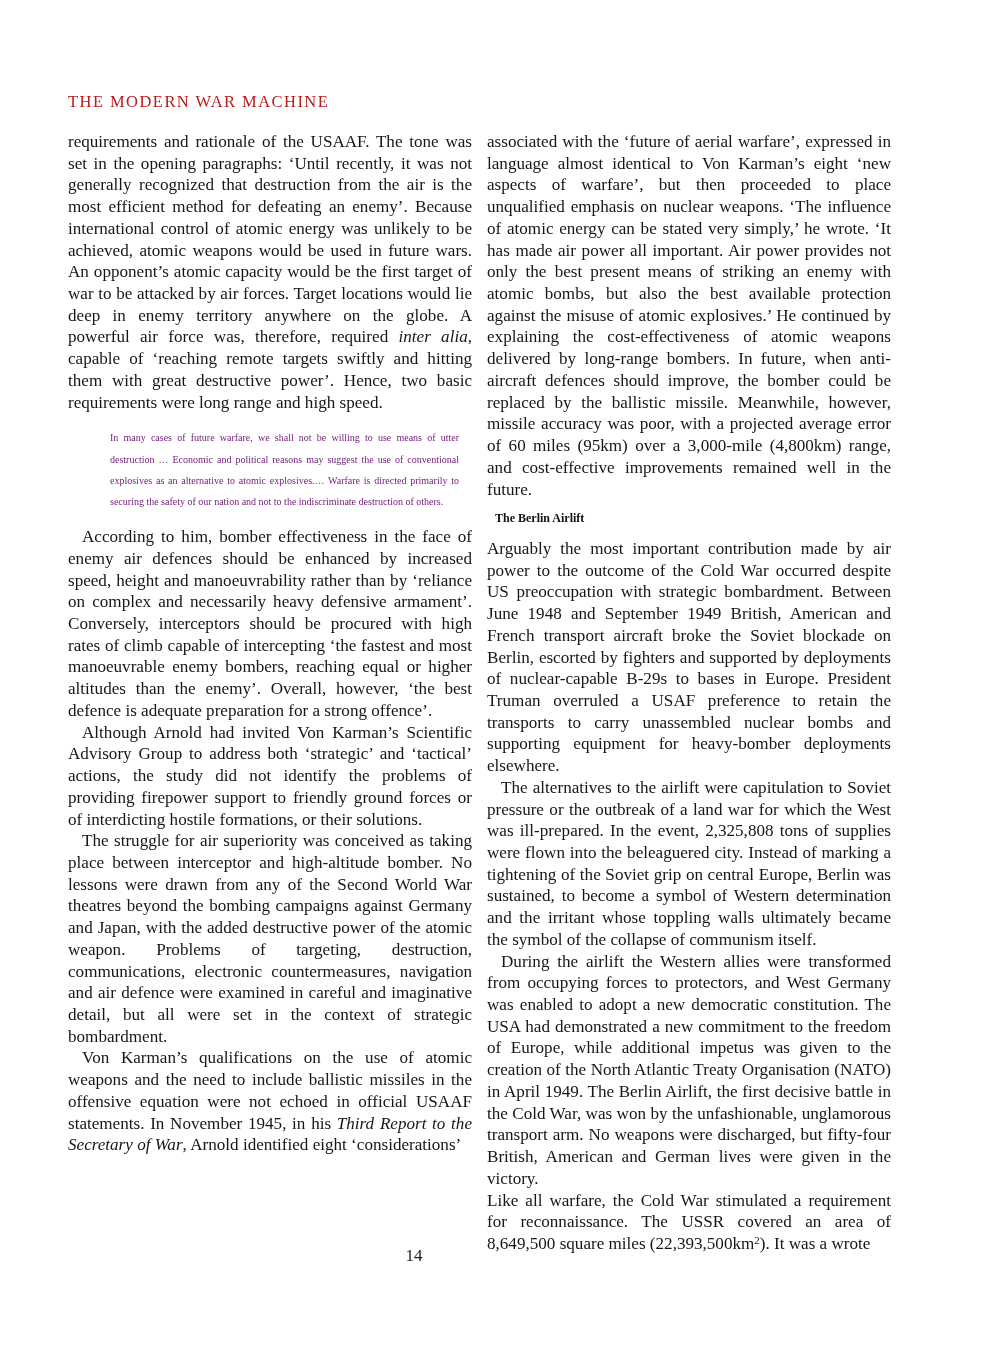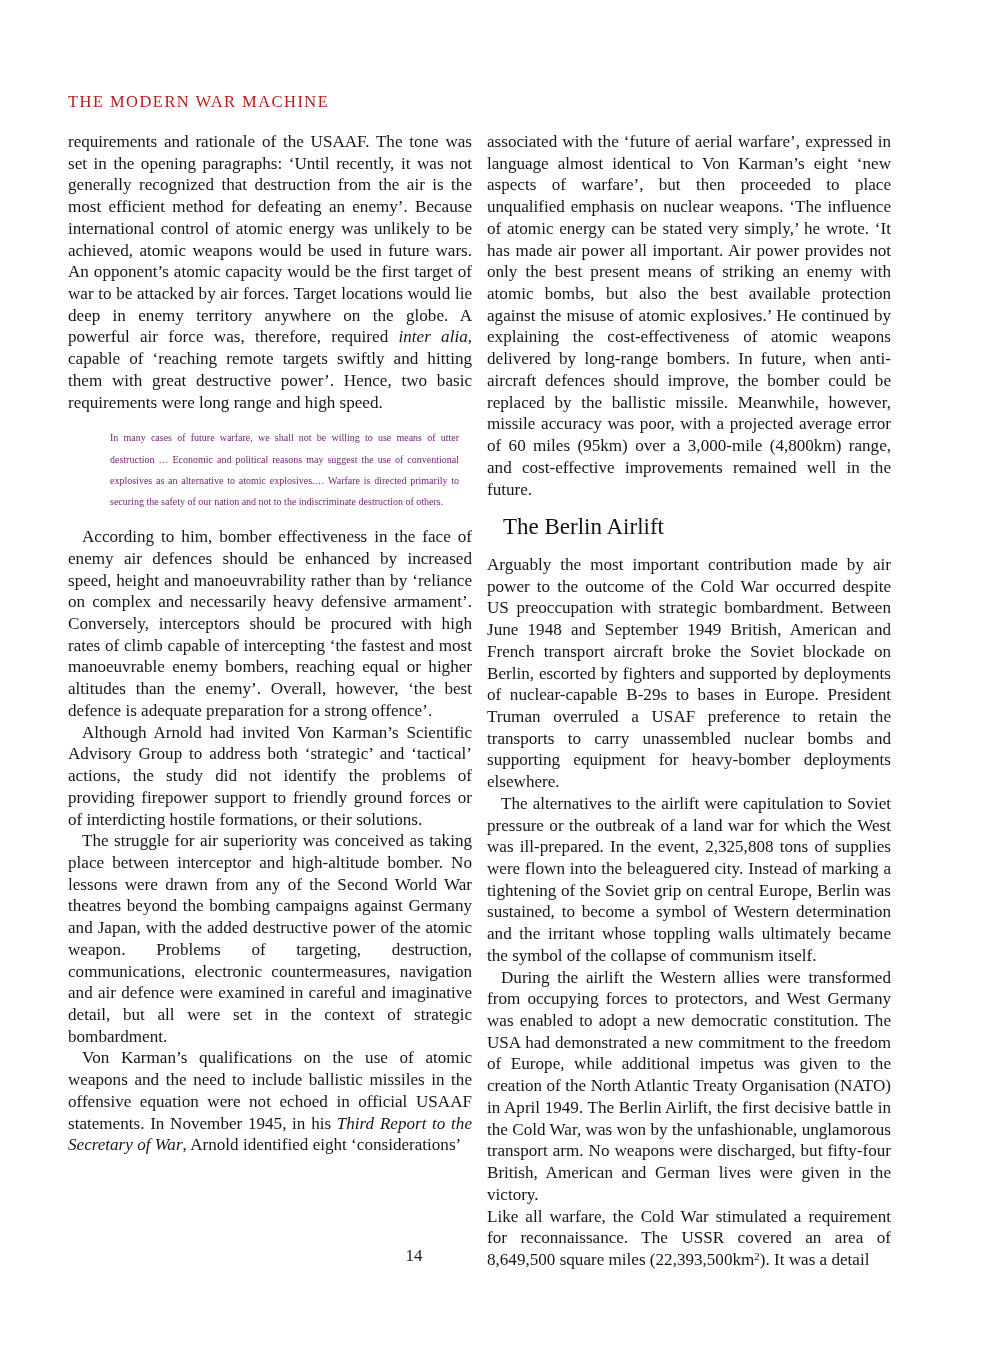--- a/index.html
+++ b/index.html
@@ -72,24 +72,24 @@
   .blockquote p {
     margin: 11px;
     font-size: 10px;
     line-height: 21.2px;
     text-align: justify;
     color: #701a75;
   }
 
   
   h2.subhead {
-    margin: 16px;
-    font-size: 23px;
+    margin: 8px;
+    font-size: 12px;
     line-height: 21.72px;
-    font-weight: normal;
+    font-weight: bold;
     text-align: left;
     color: #111111;
   }
   .gap-before-head { margin-top: 21.7px; }
 
   em { font-style: italic; }
   sup {
     font-size: 0.64em;
     vertical-align: 0.42em;
     line-height: 0;
@@ -138,21 +138,21 @@
         </div>
 
       <h2 class="subhead gap-before-head">The Berlin Airlift</h2>
       <div>
           <p class="body"><span>Arguably the most important contribution made by air power to the outcome of the Cold War occurred despite US preoccupation with strategic bombardment. Between June 1948 and September 1949 British, American and French transport aircraft broke the Soviet blockade on Berlin, escorted by fighters and supported by deployments of nuclear-capable B-29s to bases in Europe. President Truman overruled a USAF preference to retain the transports to carry unassembled nuclear bombs and supporting equipment for heavy-bomber deployments elsewhere.</span></p>
           <p class="body indent"><span>The alternatives to the airlift were capitulation to Soviet pressure or the outbreak of a land war for which the West was ill-prepared. In the event, 2,325,808 tons of supplies were flown into the beleaguered city. Instead of marking a tightening of the Soviet grip on central Europe, Berlin was sustained, to become a symbol of Western determination and the irritant whose toppling walls ultimately became the symbol of the collapse of communism itself.</span></p>
           <p class="body indent"><span>During the airlift the Western allies were transformed from occupying forces to protectors, and West Germany was enabled to adopt a new democratic constitution. The USA had demonstrated a new commitment to the freedom of Europe, while additional impetus was given to the creation of the North Atlantic Treaty Organisation (NATO) in April 1949. The Berlin Airlift, the first decisive battle in the Cold War, was won by the unfashionable, unglamorous transport arm. No weapons were discharged, but fifty-four British, American and German lives were given in the victory.</span></p>
         </div>
 
       <div>
-          <p class="body"><span>Like all warfare, the Cold War stimulated a requirement for reconnaissance. The USSR covered an area of 8,649,500 square miles (22,393,500km</span><sup>2</sup><span>). It was a detail</span></p>
+          <p class="body"><span>Like all warfare, the Cold War stimulated a requirement for reconnaissance. The USSR covered an area of 8,649,500 square miles (22,393,500km</span><sup>2</sup><span>). It was a wrote</span></p>
         </div>
     </div>
 
   </div>
 
   <div class="folio">14</div>
 
 </div>
 
 </body></html>

